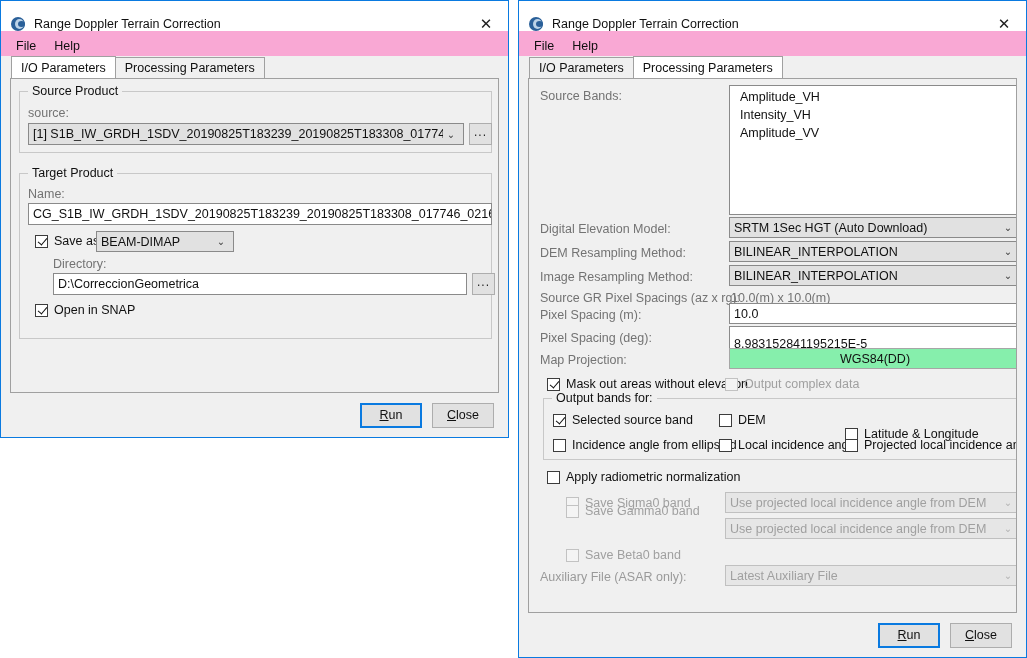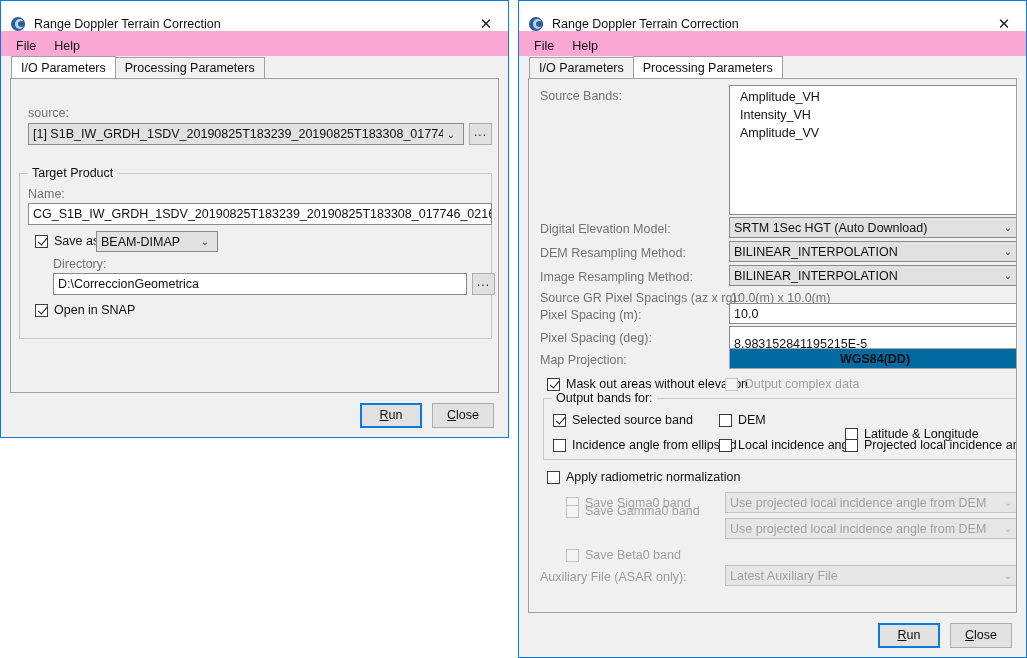--- a/index.html
+++ b/index.html
@@ -192,29 +192,28 @@
     text-align: center;
     color: #404040;
     font-size: 10px;
     font-family: "DejaVu Sans", sans-serif;
   }
   .combo.disabled { background: #e6e6e6; color: #a0a0a0; border-color: #c0c0c0; }
   .combo.disabled .chev { color: #b4b4b4; }
 
   .flatfield {
     position: absolute;
-    background: #0369a1;
+    background: #86efac;
     border: 1px solid #a6a6a6;
     box-sizing: border-box;
     font-size: 12.5px;
     color: #101010;
     display: flex;
     align-items: center;
     justify-content: center;
-    font-weight: bold;
   }
 
   .dots-btn {
     position: absolute;
     background: #e1e1e1;
     border: 1px solid #adadad;
     box-sizing: border-box;
     display: flex;
     align-items: center;
     justify-content: center;
@@ -311,38 +310,41 @@
       <span class="menu-item">Help</span>
     </div>
 
     <div class="tabstrip">
       <div class="tab active">I/O Parameters</div>
       <div class="tab">Processing Parameters</div>
     </div>
 
     <div class="tabpanel">
 
+      <div class="group" style="left:8px; top:12px; width:473px; height:62px;">
+        <span class="group-title">Source Product</span>
+      </div>
       <span class="lbl" style="left:17px; top:27px;">source:</span>
       <div class="combo" style="left:17px; top:44px; width:436px; height:22px;">
         <span class="txt">[1] S1B_IW_GRDH_1SDV_20190825T183239_20190825T183308_017746_021640...</span>
         <span class="chev">⌄</span>
       </div>
       <div class="dots-btn" style="left:458px; top:44px; width:23px; height:22px;">...</div>
 
       <div class="group" style="left:8px; top:94px; width:473px; height:166px;">
         <span class="group-title">Target Product</span>
       </div>
       <span class="lbl" style="left:17px; top:108px;">Name:</span>
       <div class="textfield" style="left:17px; top:124px; width:464px; height:22px;">CG_S1B_IW_GRDH_1SDV_20190825T183239_20190825T183308_017746_021640_FE96</div>
 
       <div class="check" style="left:24px; top:155px;">
         <span class="box checked"></span>
         <span>Save as:</span>
       </div>
-      <div class="combo" style="left:85px; top:152px; width:122px; height:21px;">
+      <div class="combo" style="left:85px; top:152px; width:138px; height:21px;">
         <span class="txt">BEAM-DIMAP</span>
         <span class="chev">⌄</span>
       </div>
 
       <span class="lbl" style="left:42px; top:178px;">Directory:</span>
       <div class="textfield" style="left:42px; top:194px; width:414px; height:22px;">D:\CorreccionGeometrica</div>
       <div class="dots-btn" style="left:461px; top:194px; width:23px; height:22px;">...</div>
 
       <div class="check" style="left:24px; top:224px;">
         <span class="box checked"></span>

